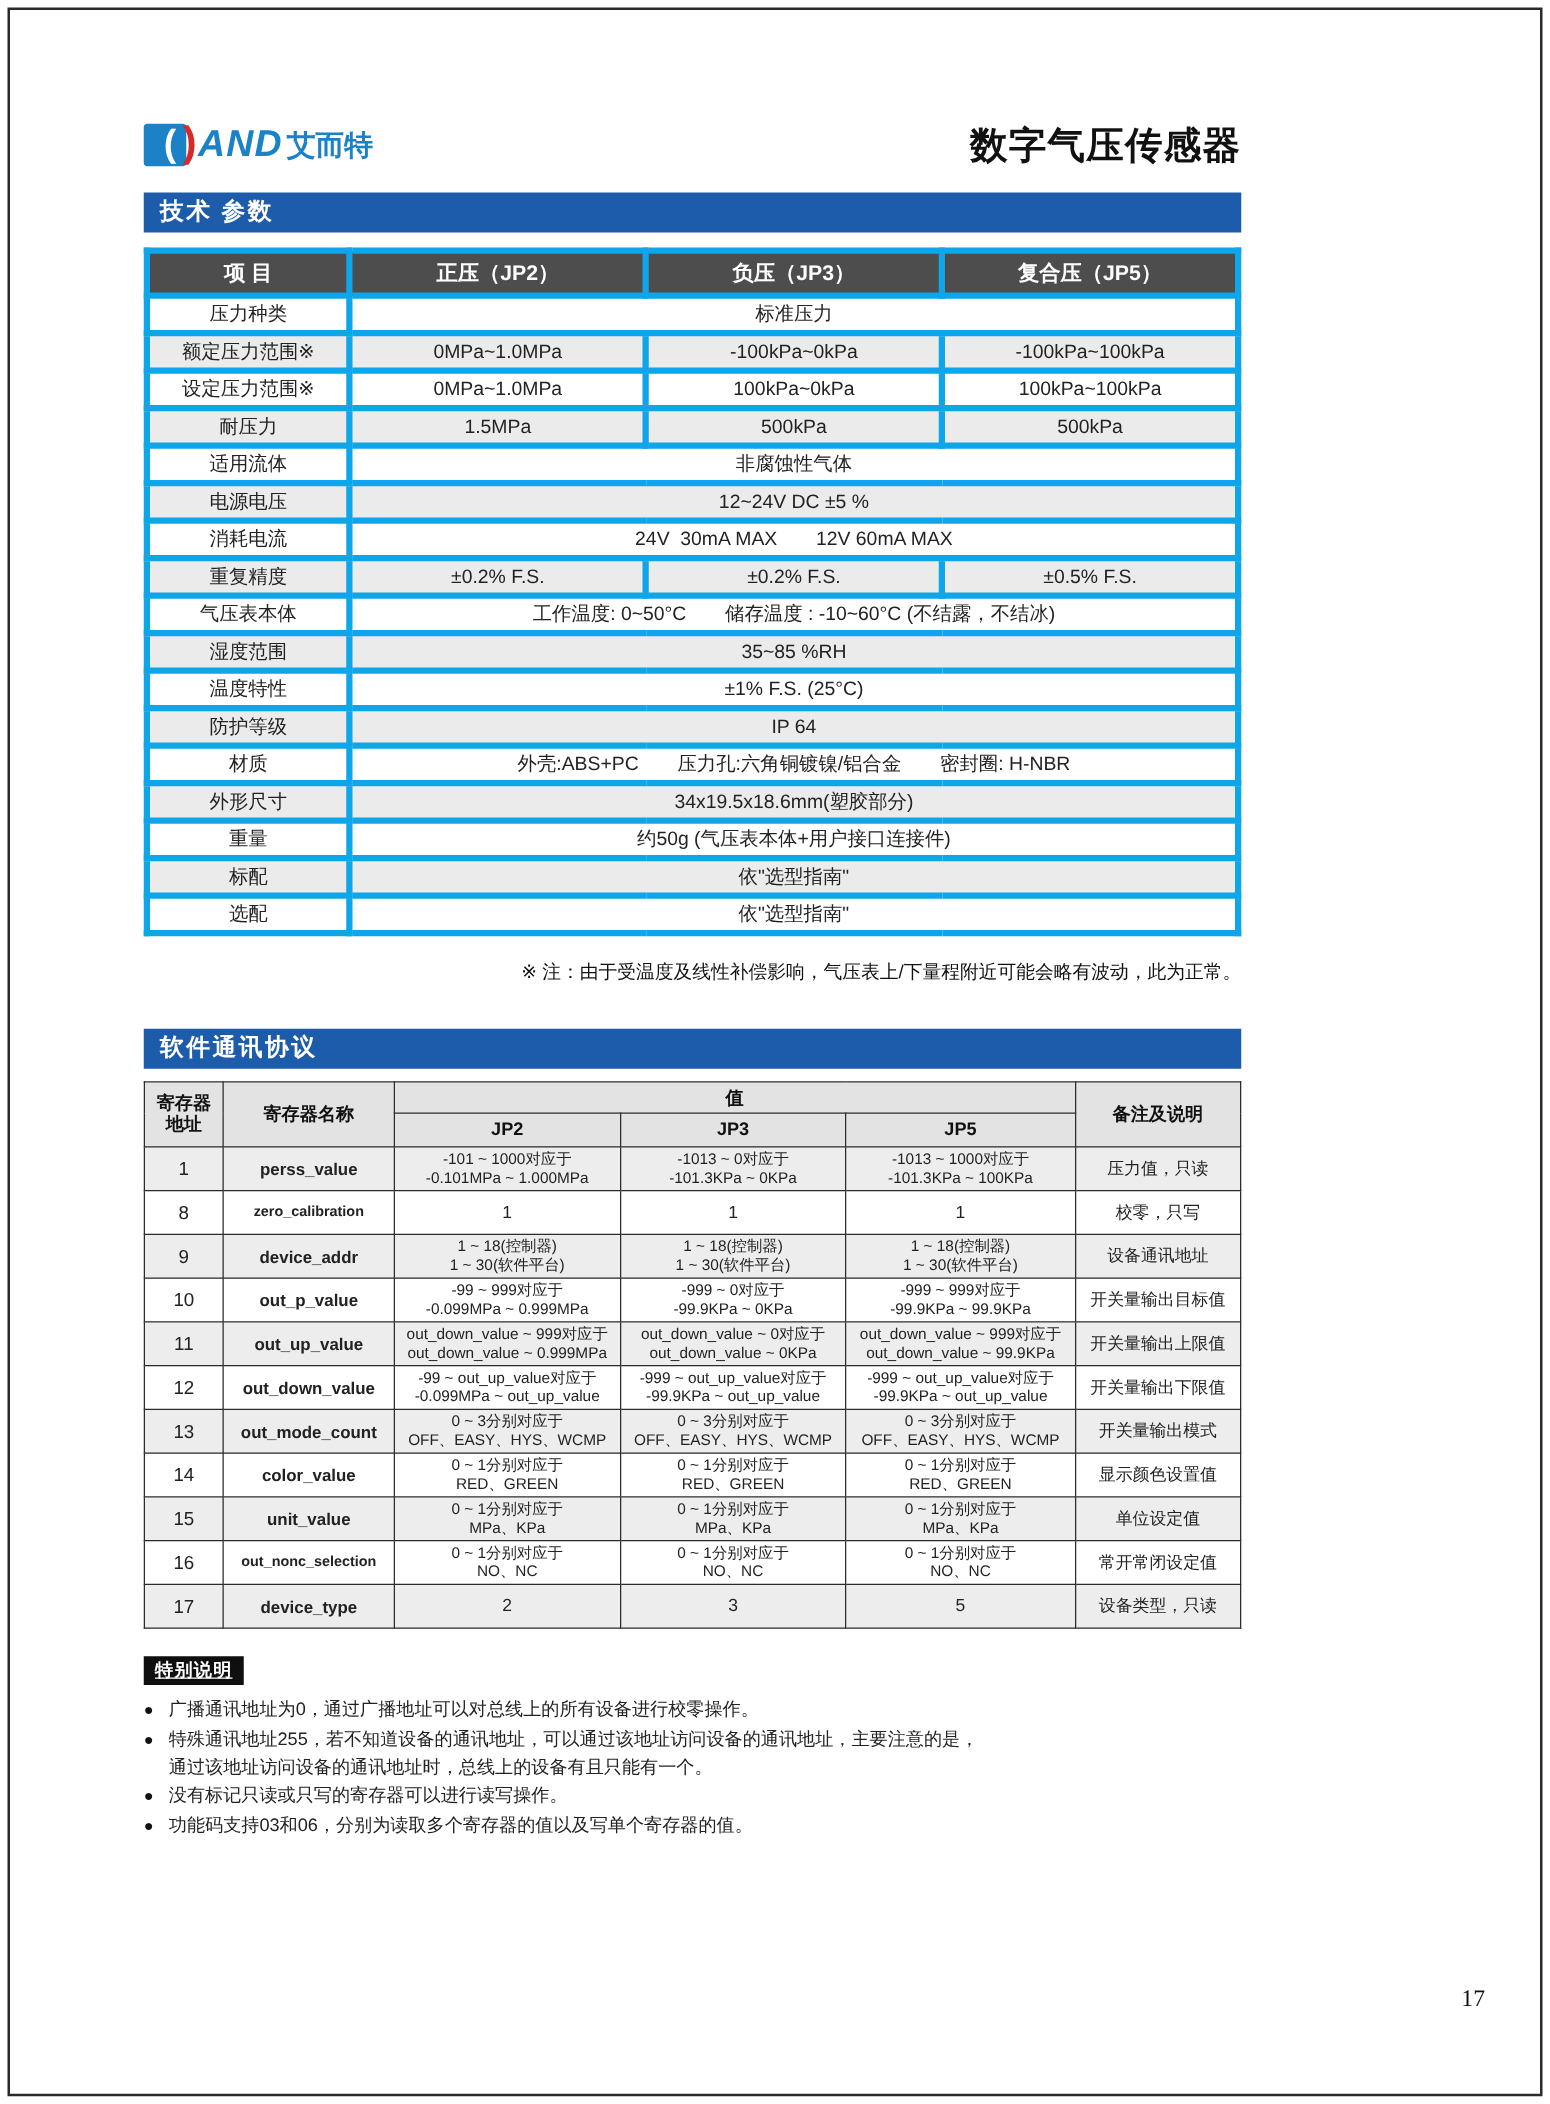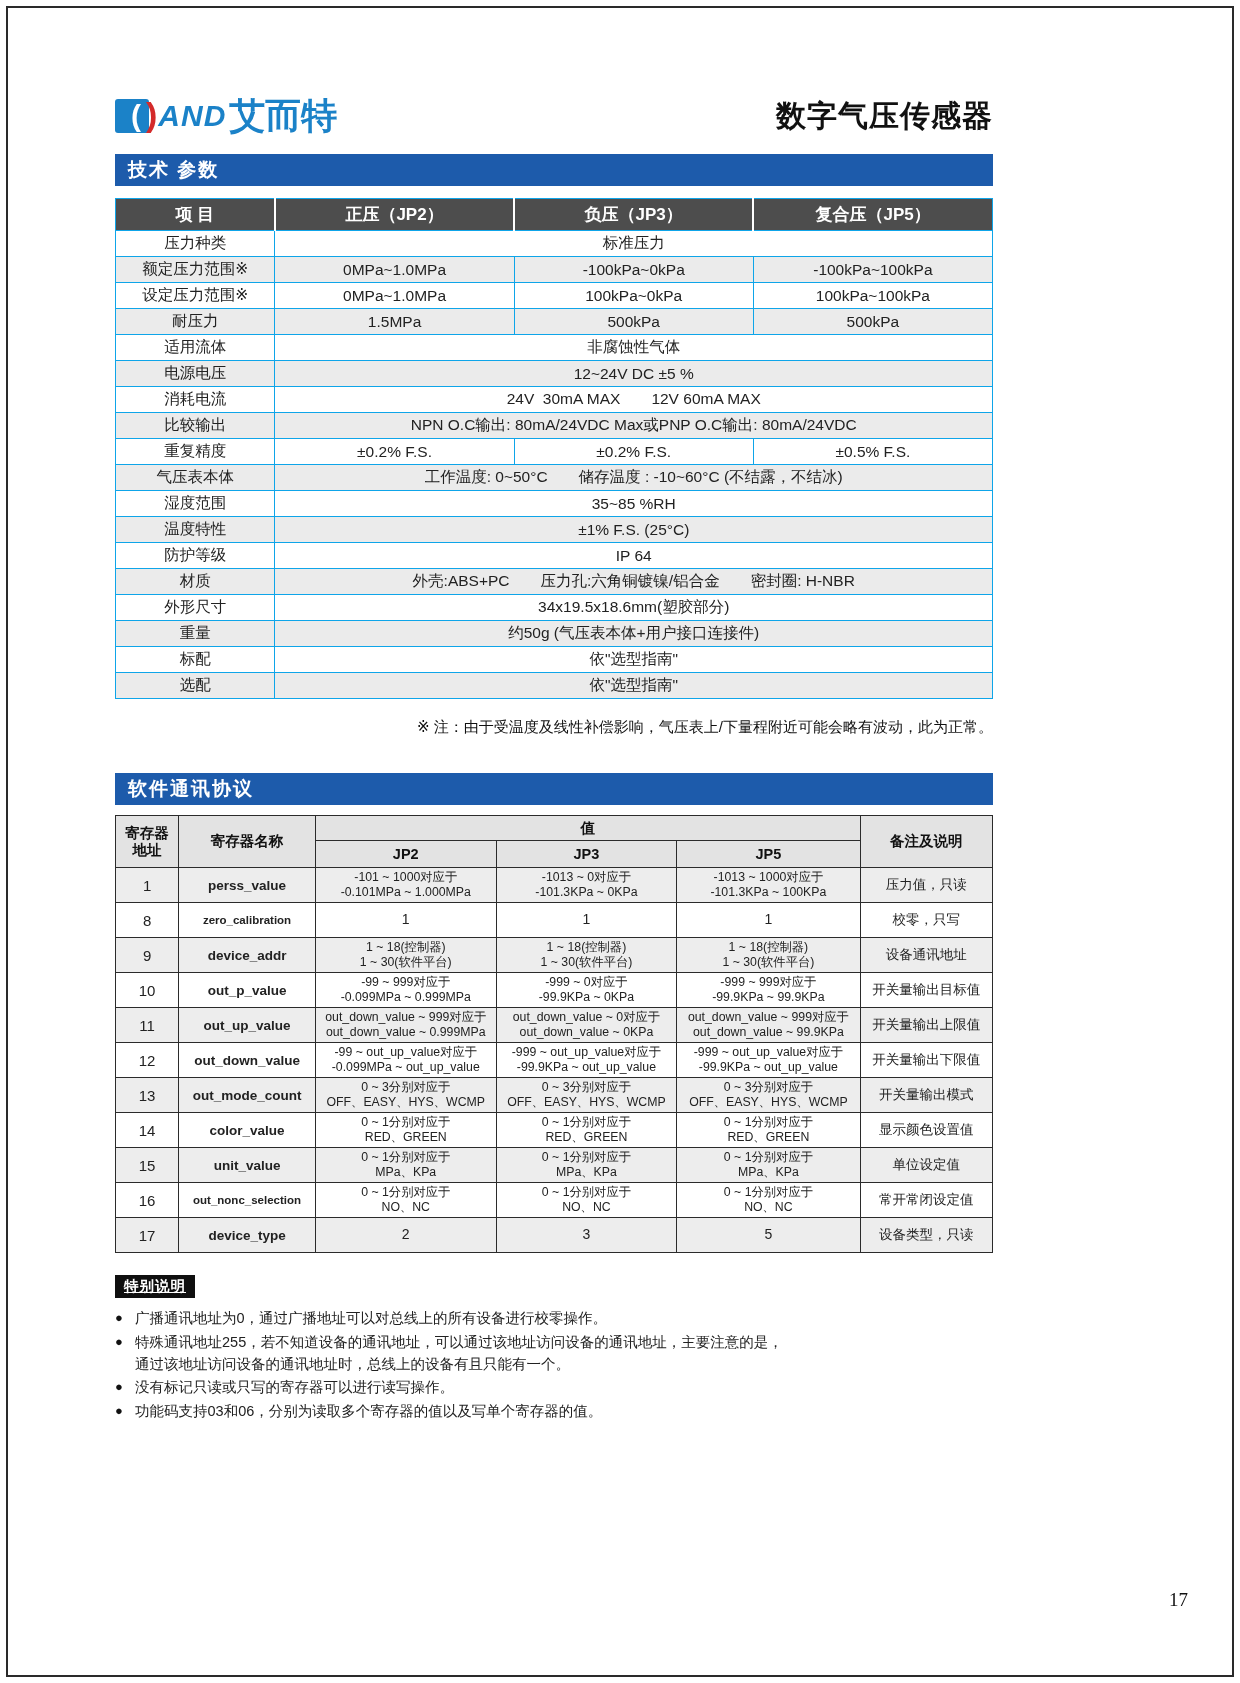--- a/index.html
+++ b/index.html
@@ -17,35 +17,35 @@
   
   .hdr{display:flex;justify-content:space-between;align-items:center;height:48px;}
   .logo{display:flex;align-items:center;gap:1px;}
   .logo-sq{
     width:34px;height:34px;background:#1b82c8;color:#fff;border-radius:3px;
     display:flex;align-items:center;justify-content:center;
     font-size:30px;font-weight:bold;line-height:1;padding-left:8px;box-sizing:border-box;
   }
   .logo-paren{color:#d42a2a;font-size:34px;font-weight:bold;line-height:1;margin-left:-4px;transform:translateY(-2px);}
   .logo-and{color:#1b82c8;font-size:30px;font-weight:900;font-style:italic;letter-spacing:1px;line-height:1;}
-  .logo-cn{color:#1b82c8;font-size:36px;font-weight:bold;line-height:1;margin-left:2px;}
+  .logo-cn{color:#1b82c8;font-size:23px;font-weight:bold;line-height:1;margin-left:2px;}
   .doc-title{font-size:30px;font-weight:bold;color:#111;letter-spacing:1px;}
 
   
   .banner{
     background:#1d5bab;color:#fff;font-weight:bold;font-size:19px;
     height:32px;line-height:32px;padding-left:13px;letter-spacing:2px;
   }
   .banner.b1{margin-top:14px;}
   .banner.b2{margin-top:0;}
 
   
   table{border-collapse:collapse;width:100%;table-layout:fixed;}
   .tech-table{margin-top:12px;}
-  .tech-table th,.tech-table td{border:1px solid #0ea5e9;text-align:center;padding:0 4px;}
+  .tech-table th,.tech-table td{border:5px solid #0ea5e9;text-align:center;padding:0 4px;}
   .tech-table th{
     background:#4d4d4d;color:#fff;font-size:17px;font-weight:bold;height:31px;
   }
   .tech-table th + th{border-left:2px solid #fff;}
   .tech-table td{height:25px;font-size:15.5px;color:#222;white-space:pre-wrap;}
   .tech-table td.lbl{text-align:center;font-size:15.5px;}
   .tech-table tbody tr:nth-child(even){background:#ebebeb;}
   .tbl-note{margin-top:19px;text-align:right;font-size:15px;color:#111;}
 
   .gap{height:36px;}
@@ -139,24 +139,20 @@
           <td class="lbl">适用流体</td>
           <td colspan="3">非腐蚀性气体</td>
         </tr>
         <tr>
           <td class="lbl">电源电压</td>
           <td colspan="3">12~24V DC ±5 %</td>
         </tr>
         <tr>
           <td class="lbl">消耗电流</td>
           <td colspan="3">24V  30mA MAX　　12V 60mA MAX</td>
-        </tr>
-        <tr>
-          <td class="lbl">比较输出</td>
-          <td colspan="3">NPN O.C输出: 80mA/24VDC Max或PNP O.C输出: 80mA/24VDC</td>
         </tr>
         <tr>
           <td class="lbl">重复精度</td>
           <td>±0.2% F.S.</td>
           <td>±0.2% F.S.</td>
           <td>±0.5% F.S.</td>
         </tr>
         <tr>
           <td class="lbl">气压表本体</td>
           <td colspan="3">工作温度: 0~50°C　　储存温度 : -10~60°C (不结露，不结冰)</td>

